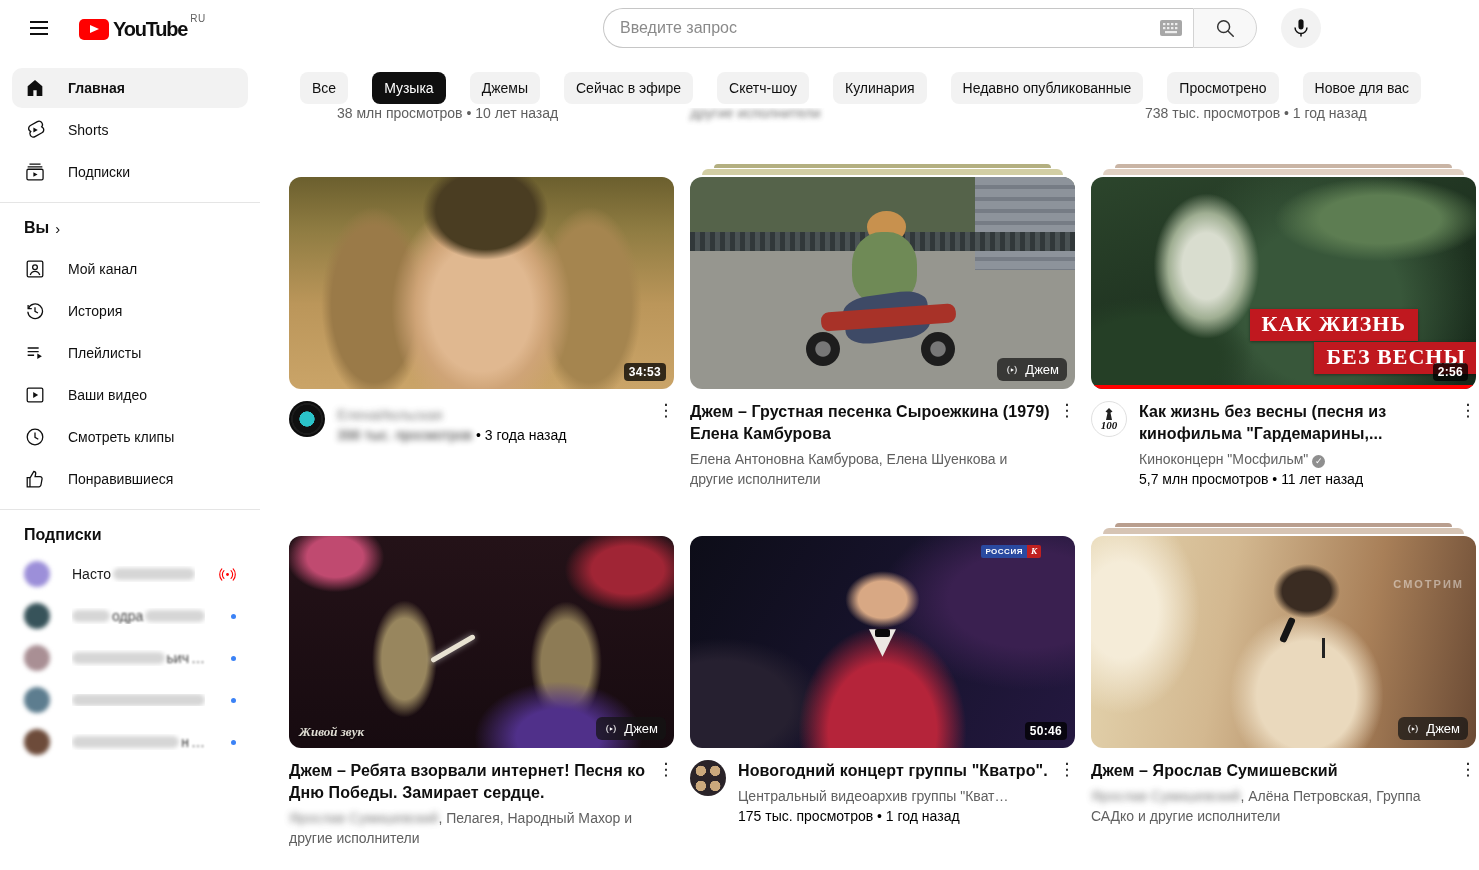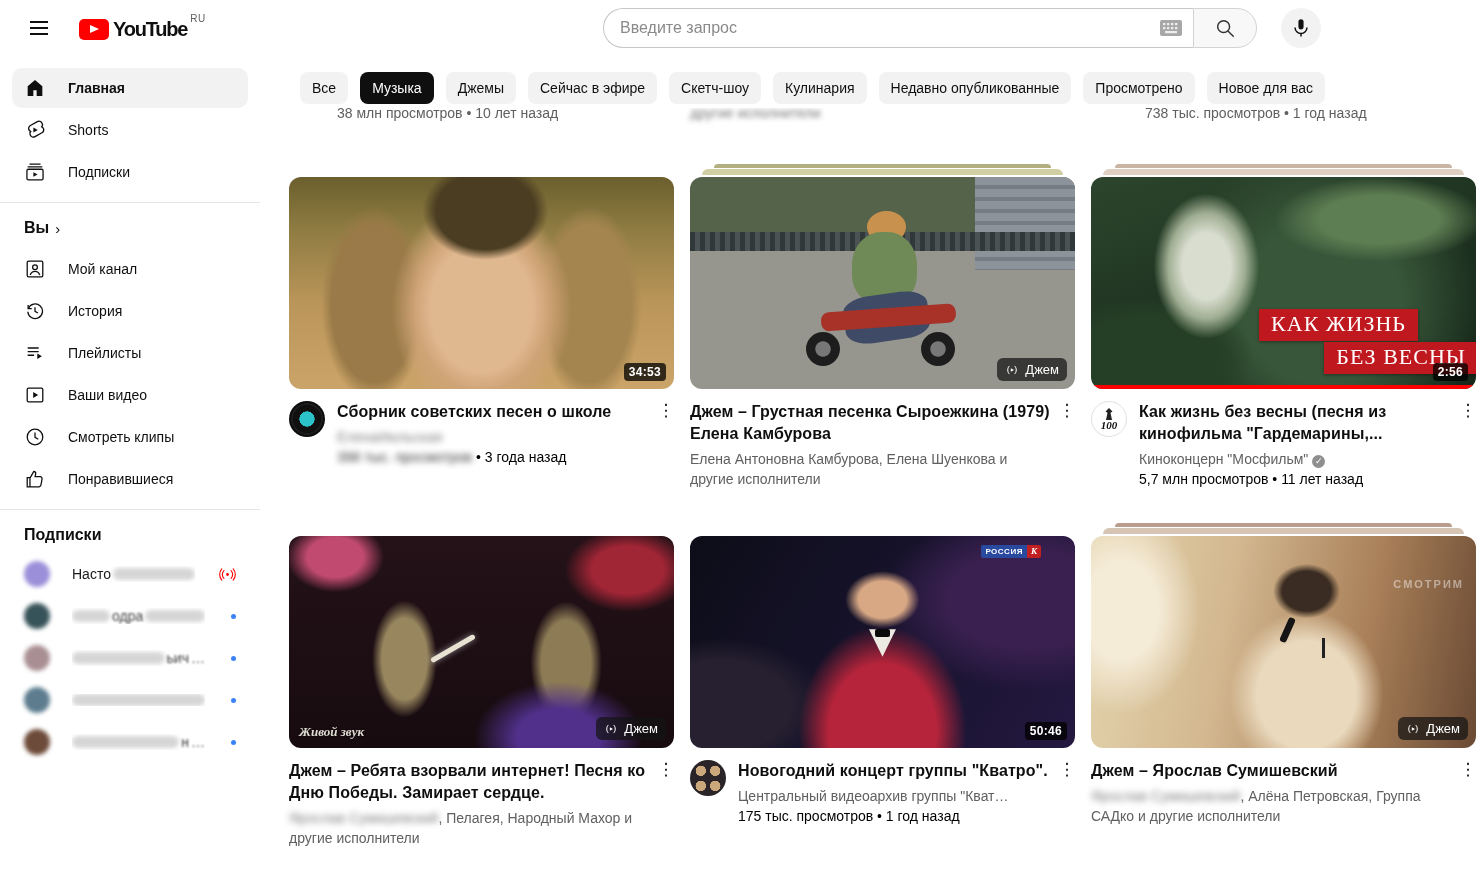--- a/index.html
+++ b/index.html
@@ -47,21 +47,21 @@
   .sub-avatar { width:26px; height:26px; border-radius:50%; flex:none; filter:blur(2px); }
   .sub-namezone { flex:1; display:flex; align-items:center; gap:2px; overflow:hidden;}
   .sub-frag { font-size:14px; color:#1a1a1a; filter:blur(1px); opacity:.85; white-space:nowrap;}
   .sub-frag.clear { filter:none; opacity:1; }
   .sub-bar { height:12px; border-radius:6px; background:#d6d6d6; filter:blur(2px); flex:1; }
   .sub-badge-dot { width:5px; height:5px; border-radius:50%; background:#3b82f6; flex:none; margin-left:4px;}
   .sub-badge-live { flex:none; margin-left:2px; }
 
   
   .main { position:absolute; left:260px; top:56px; width:1219px; height:814px; overflow:hidden; background:#fff;}
-  .chipbar { display:flex; gap:12px; padding:16px 0 0 40px; }
+  .chipbar { display:flex; gap:24px; padding:16px 0 0 40px; }
   .chip { height:32px; padding:0 12px; background:#f2f2f2; border-radius:8px; font-size:14px;
     display:flex; align-items:center; white-space:nowrap; cursor:pointer; font-weight:500;}
   .chip.active { background:#0f0f0f; color:#fff; }
   .cutrow { position:relative; height:24px; margin-top:4px; overflow:hidden; color:#606060; font-size:14px; }
   .cutrow span { position:absolute; top:-3px; white-space:nowrap; }
 
   .grid { display:grid; grid-template-columns:repeat(3,385px); column-gap:16px; row-gap:34px;
     padding:32px 3px 0 29px; }
   .card { width:385px; }
   .stackzone { height:13px; position:relative; }
@@ -71,21 +71,21 @@
   .badge { position:absolute; right:8px; bottom:8px; background:rgba(0,0,0,.75); color:#fff;
     font-size:12px; font-weight:bold; padding:2px 5px; border-radius:4px; letter-spacing:.3px;}
   .mixbadge { position:absolute; right:8px; bottom:8px; background:rgba(20,20,20,.72); color:#fff;
     font-size:13px; padding:4px 8px; border-radius:6px; display:flex; align-items:center; gap:6px;}
   .progress { position:absolute; left:0; bottom:0; height:4px; width:100%; background:#f00; }
   .wm-bl { position:absolute; left:10px; bottom:8px; color:#f5f2e8; font-size:13px; font-style:italic;
     font-family:"Liberation Serif",serif; font-weight:bold; text-shadow:0 1px 2px rgba(0,0,0,.7); opacity:.9;}
   .wm-tr { position:absolute; right:12px; top:42px; color:rgba(255,255,255,.45); font-size:11px;
     letter-spacing:2px; font-weight:bold; }
   .ov-banner { position:absolute; background:#c0181f; color:#fff; font-family:"Liberation Serif",serif;
-    font-weight:normal; font-size:22px; letter-spacing:1px; padding:2px 12px 4px; box-shadow:0 1px 3px rgba(0,0,0,.4);text-align:right;}
+    font-weight:bold; font-size:22px; letter-spacing:1px; padding:2px 12px 4px; box-shadow:0 1px 3px rgba(0,0,0,.4);text-align:right;}
   .ov-b1 { right:58px; top:132px; }
   .ov-b2 { right:-2px; top:165px; }
   .tvlogo { position:absolute; right:34px; top:8px; display:flex; align-items:center; height:14px;justify-content:flex-end; }
   .tvlogo .ru { background:#2a4aa0; color:#fff; font-size:8px; font-weight:bold; letter-spacing:.5px;
     padding:2px 4px; border-radius:2px 0 0 2px; }
   .tvlogo .k { background:#c02020; color:#fff; font-size:9px; font-weight:bold; font-style:italic;
     padding:1.5px 4px; border-radius:0 2px 2px 0; font-family:"Liberation Serif",serif;}
 
   .details { display:flex; margin-top:12px; position:relative; }
   .avatar { width:36px; height:36px; border-radius:50%; flex:none; margin-right:12px; overflow:hidden; position:relative;}
@@ -368,21 +368,20 @@
   <div class="grid">
 
     <article class="card">
       <div class="stackzone"></div>
       <div class="thumb t1">
         <span class="badge">34:53</span>
       </div>
       <div class="details">
         <div class="avatar av-vinyl"></div>
         <div class="txt">
-          <h3 class="vtitle">Сборник советских песен о школе</h3>
           <div class="vline blurt">ЕленаИюльская</div>
           <div class="vmeta"><span class="blurt">398 тыс. просмотров</span><span> • 3 года назад</span></div>
         </div>
         <div class="kebab">⋮</div>
       </div>
     </article>
 
     <article class="card">
       <div class="stackzone">
         <div class="s1" style="background:#b3af80"></div>

